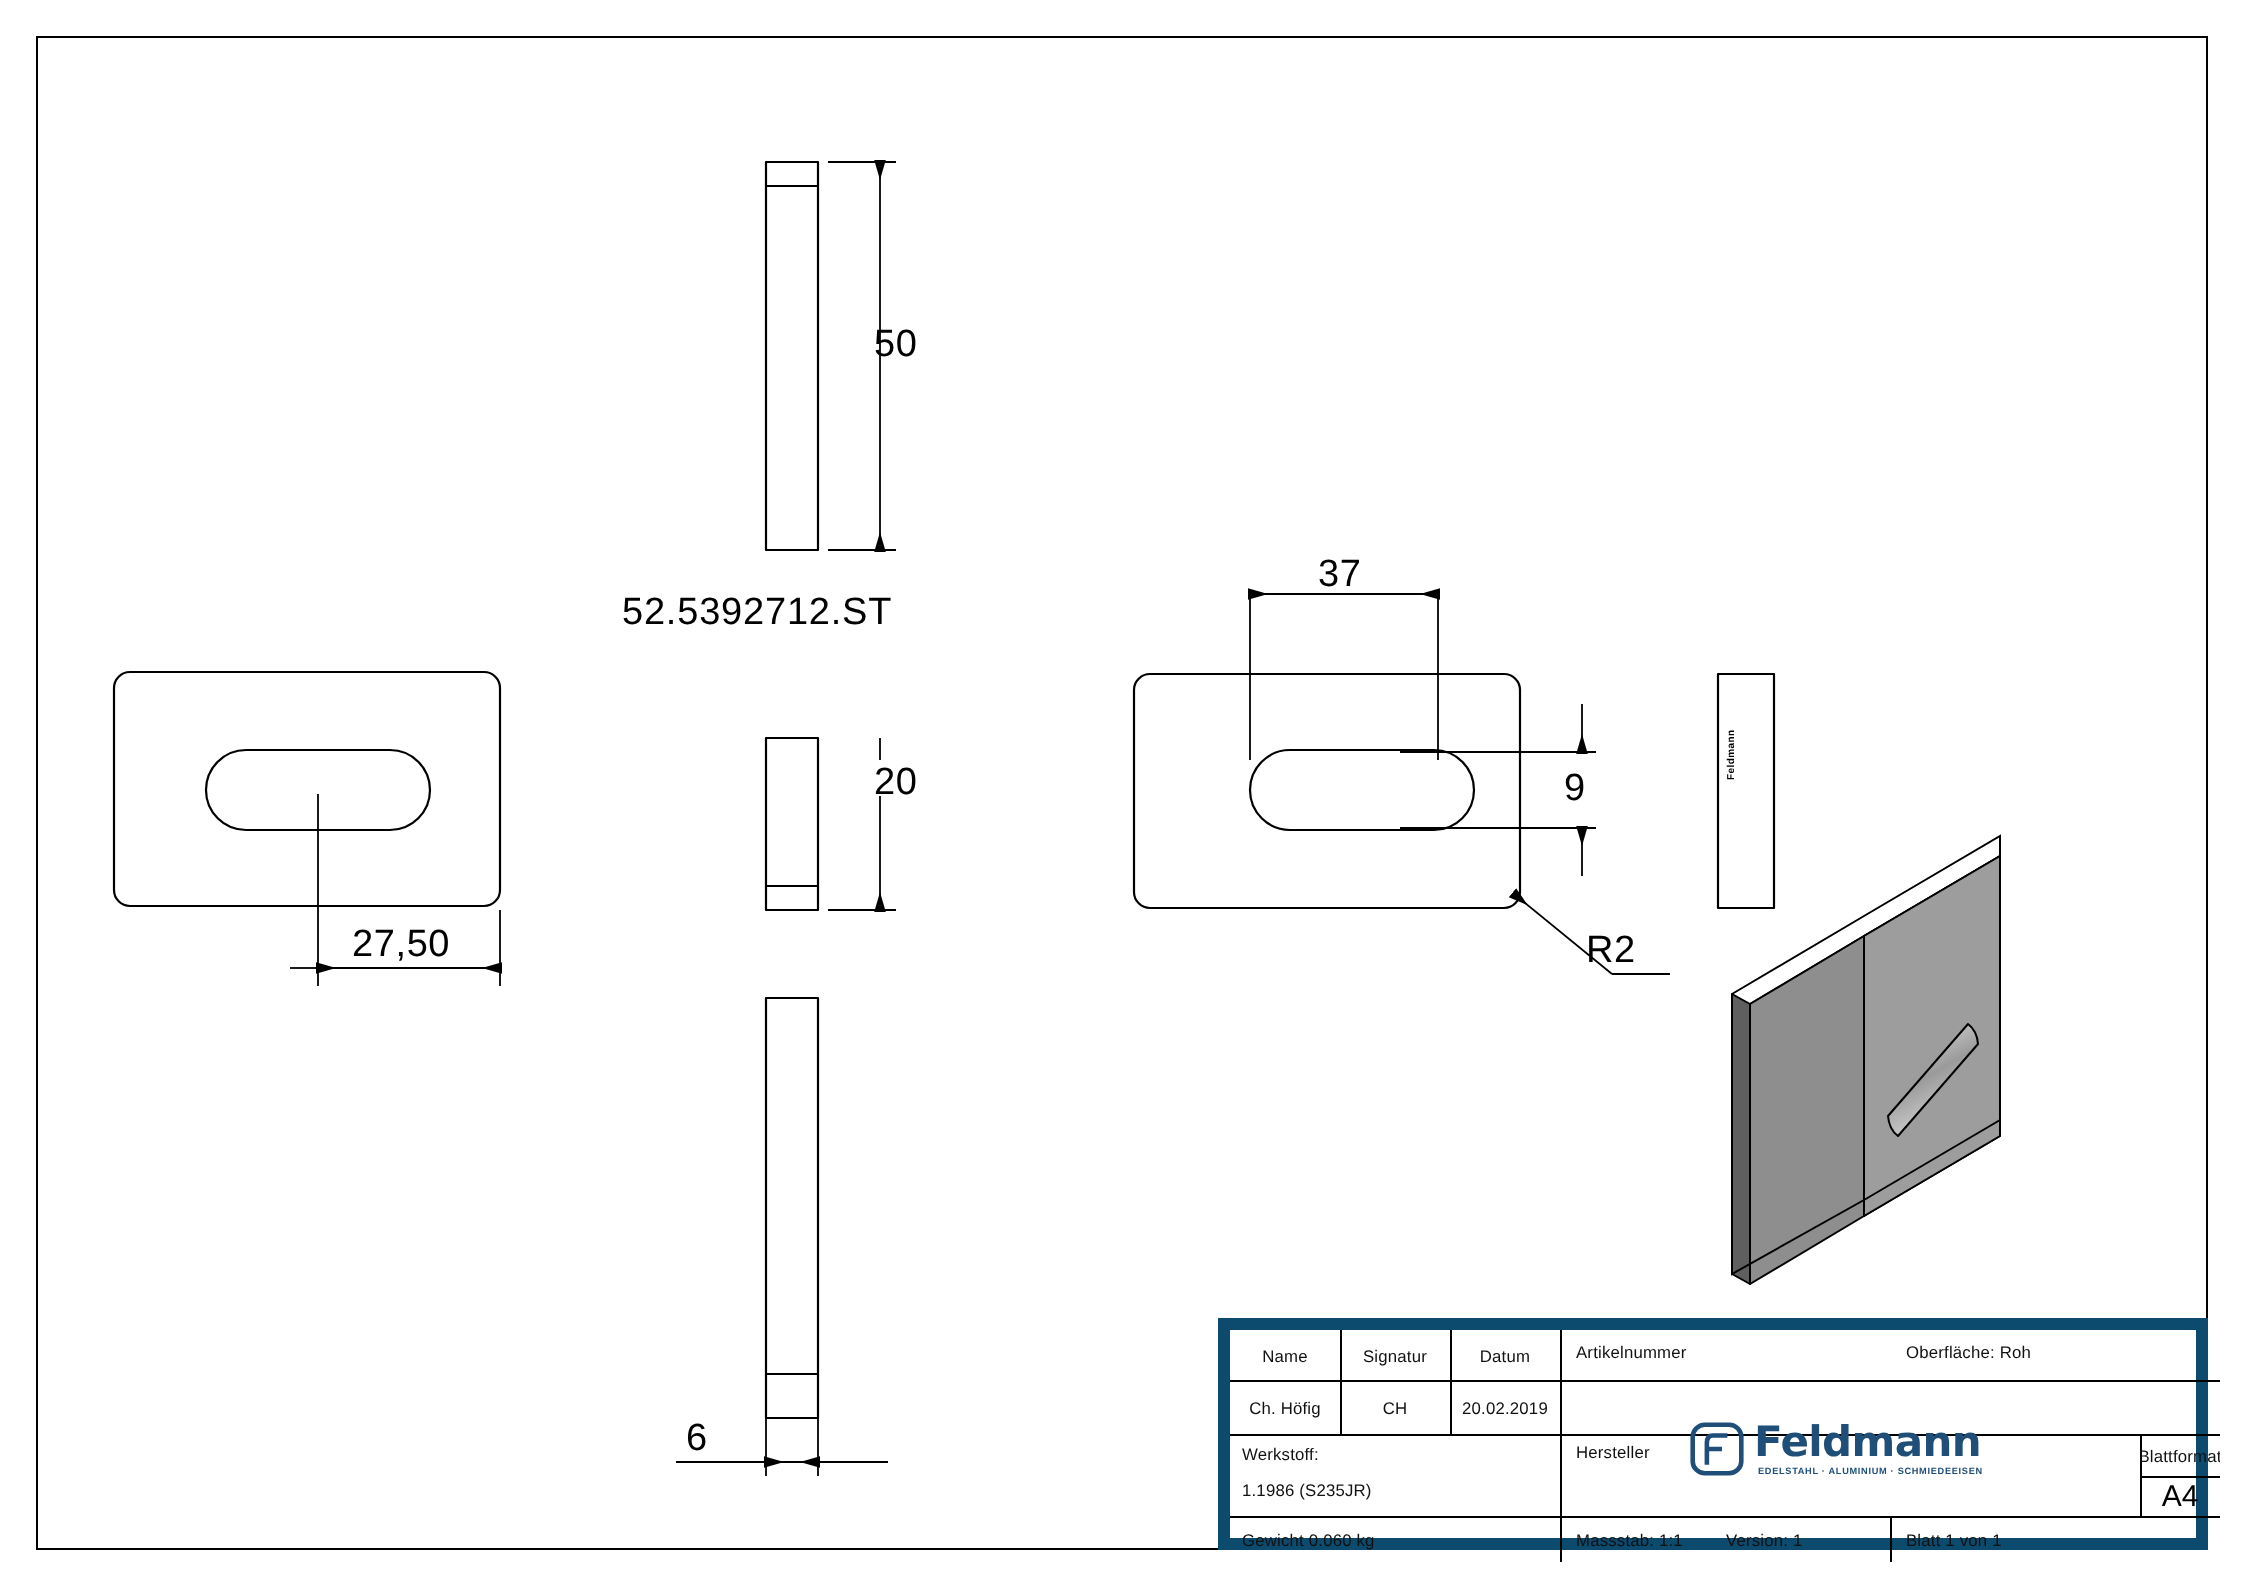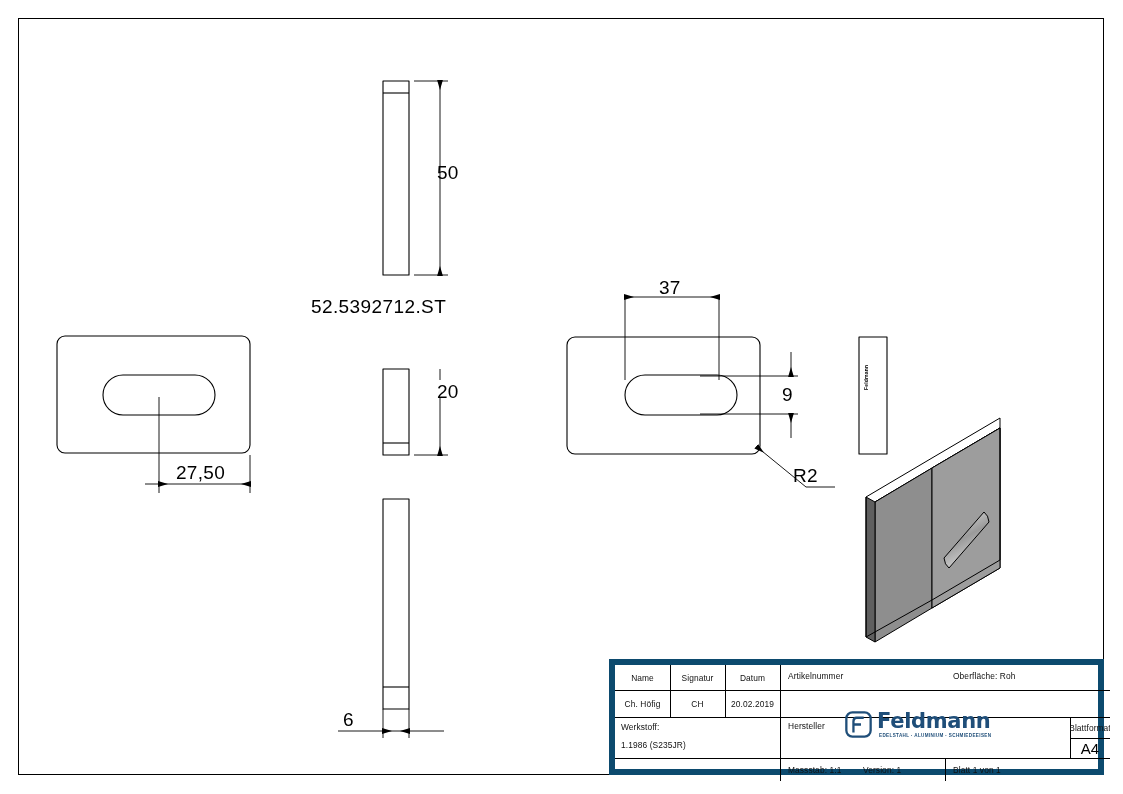--- a/index.html
+++ b/index.html
@@ -317,18 +317,19 @@
       </svg>
       <div id="logo-textblock">
         <div id="logo-wordmark">Feldmann</div>
         <div id="logo-tagline">EDELSTAHL · ALUMINIUM · SCHMIEDEEISEN</div>
       </div>
     </div>
 
     <div class="tb-cell tb-center tb-lbl" style="left:455px; top:52px; width:40px; height:21px;">Blattformat</div>
     <div class="tb-cell tb-center" id="blattformat-value" style="left:455px; top:73px; width:40px; height:20px;">A4</div>
 
+    <div class="tb-cell tb-lbl" style="left:0; top:93px; width:165px; height:23px; padding-left:6px; padding-top:7px;">Gewicht 0.060 kg</div>
     <div class="tb-cell tb-lbl" style="left:165px; top:93px; width:80px; height:23px; padding-left:8px; padding-top:7px;">Massstab: 1:1</div>
     <div class="tb-cell tb-lbl" style="left:248px; top:93px; width:82px; height:23px; padding-top:7px;">Version: 1</div>
     <div class="tb-cell tb-lbl" style="left:330px; top:93px; width:165px; height:23px; padding-left:8px; padding-top:7px;">Blatt 1 von 1</div>
   </div>
 
 </div>
 
 </body></html>

